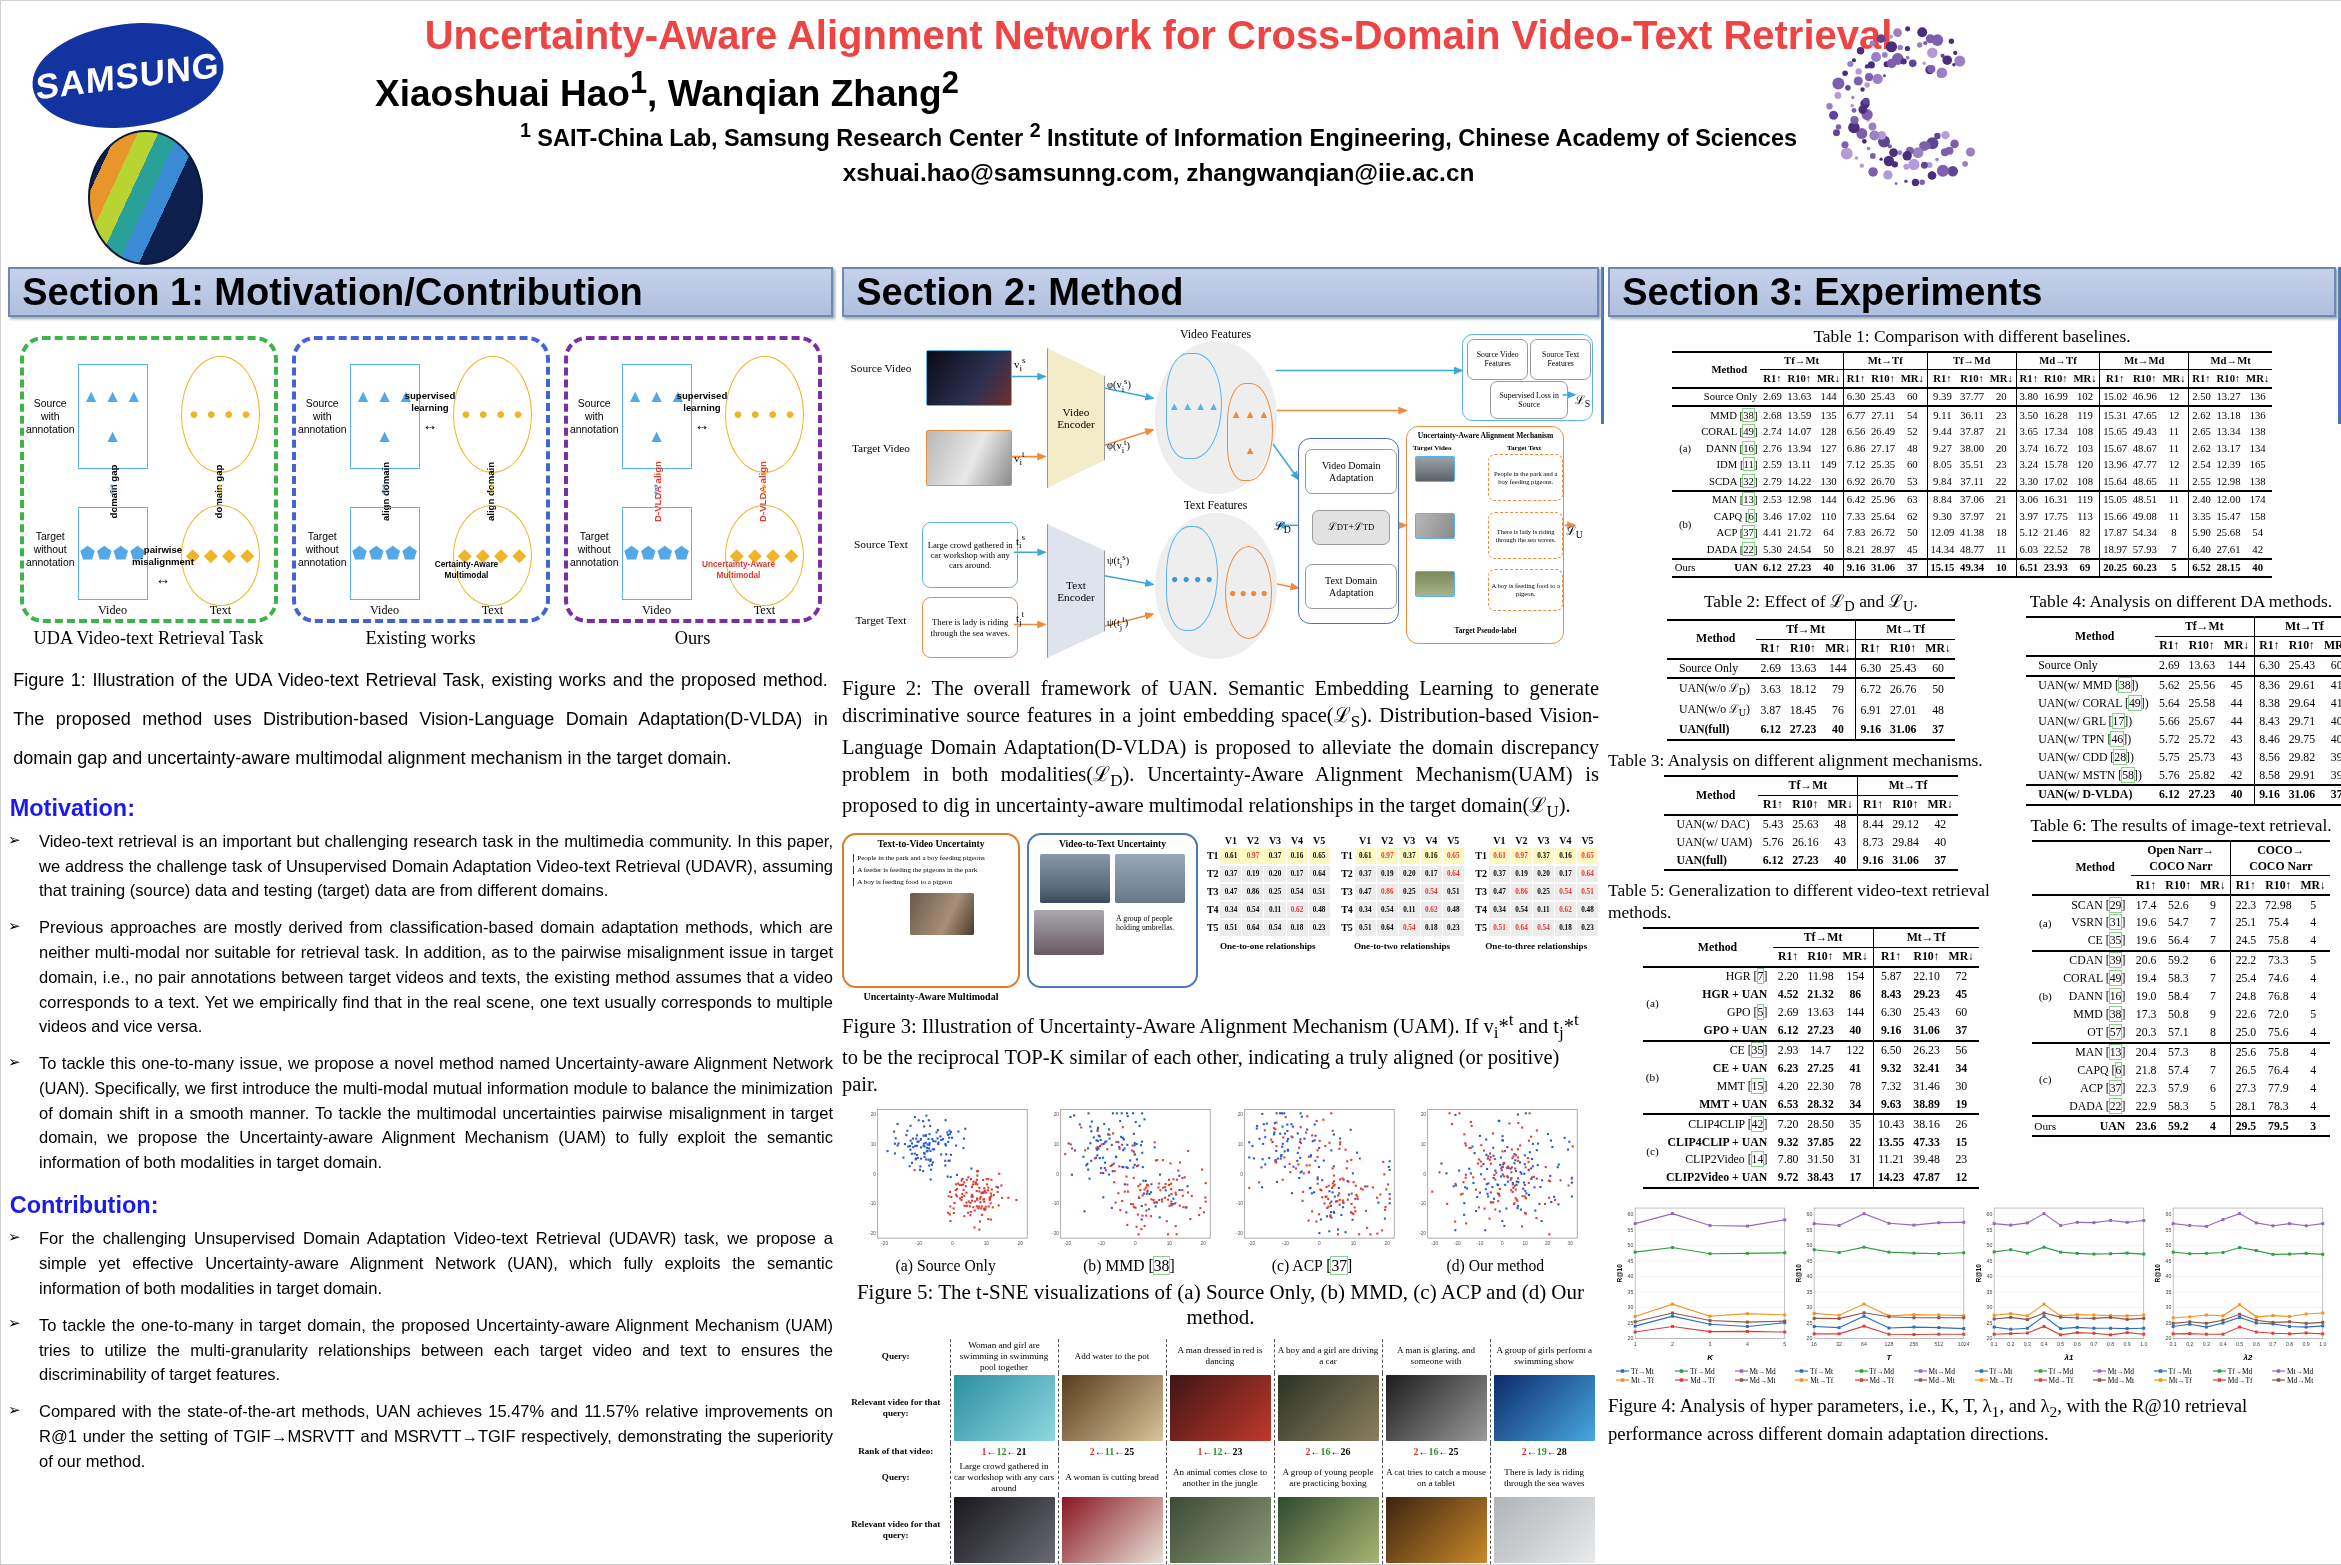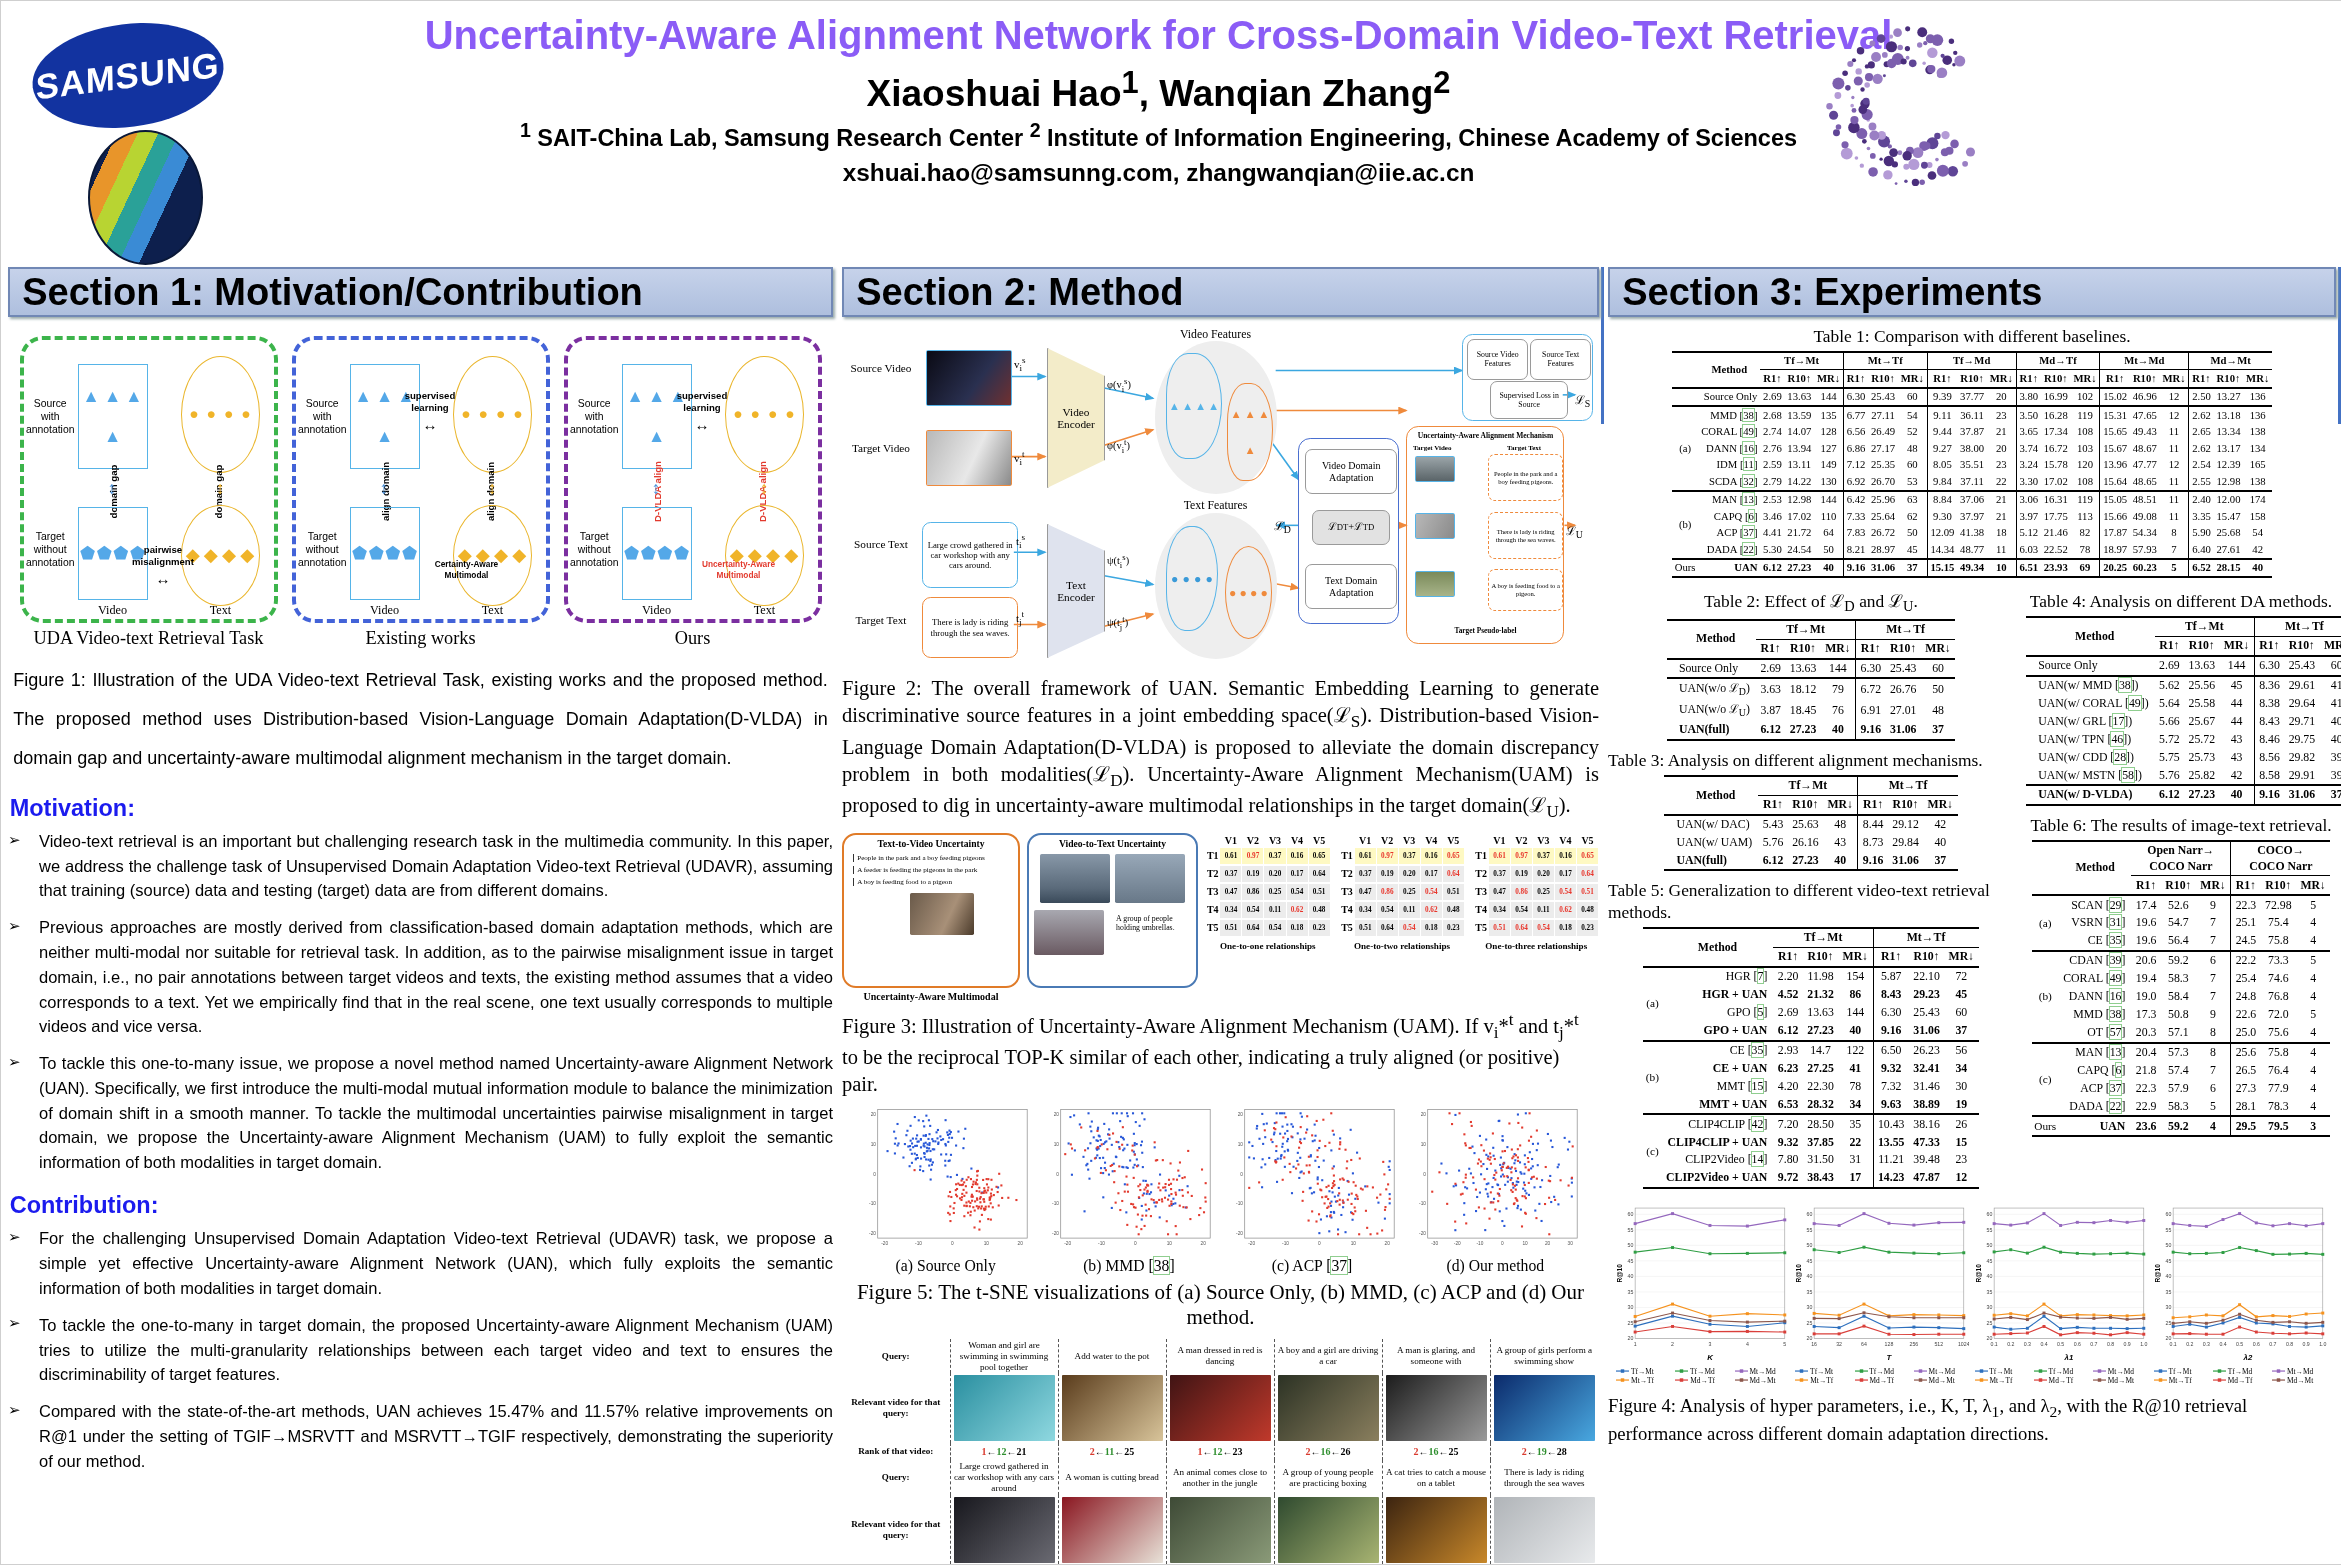--- a/index.html
+++ b/index.html
@@ -7,22 +7,22 @@
           font-family:"Liberation Sans",sans-serif;overflow:hidden;box-sizing:border-box}
 
   
   .hdr{position:absolute;left:0;top:0;width:100%;height:261px}
   .samsung-oval{position:absolute;left:31px;top:22.6px;width:192px;height:103px;background:#1233a0;
     border-radius:50%;transform:rotate(-7deg);display:flex;align-items:center;justify-content:center}
   .samsung-oval span{color:#fff;font-weight:bold;font-size:35px;letter-spacing:0.9px;transform:skewX(-6deg)}
   .flag-logo{position:absolute;left:87px;top:129px;width:111px;height:131px;border-radius:50%;
     background:linear-gradient(115deg,#0d1f4d 16%,#e8952a 16% 28%,#b8d432 28% 40%,#2aa198 40% 52%,#3a8bd5 52% 64%,#0d1f4d 64%);
     border:2.6px solid #0a1838}
-  .title1{position:absolute;left:374px;top:12.2px;width:1567px;text-align:center;font-size:40px;font-weight:bold;color:#8b5cf6}
-  .title2{position:absolute;left:374px;top:64px;width:1567px;text-align:center;font-size:37px;font-weight:bold}
+  .title1{position:absolute;left:374px;top:12.2px;width:1567px;text-align:center;font-size:40px;font-weight:bold;color:#ef4444}
+  .title2{position:absolute;left:374px;top:64px;width:1567px;text-align:left;font-size:37px;font-weight:bold}
   .affil{position:absolute;left:374px;top:118px;width:1567px;text-align:center;font-size:23.5px;font-weight:bold}
   .emails{position:absolute;left:374px;top:158px;width:1567px;text-align:center;font-size:24.4px;font-weight:bold}
   .neurips{position:absolute;right:35px;top:14px;width:488px;height:200px}
   .neurips .dots{position:absolute;left:0;top:0}
   .neurips .nt{position:absolute;left:183px;top:68px;font-size:27px;font-weight:bold;color:#3c4049;
     letter-spacing:0.4px;line-height:1.15;font-stretch:condensed}
 
   
   .col{position:absolute;top:266px}
   .col1{left:7px;width:825px}.col2{left:841px;width:757px}.col3{left:1607px;width:728px}

